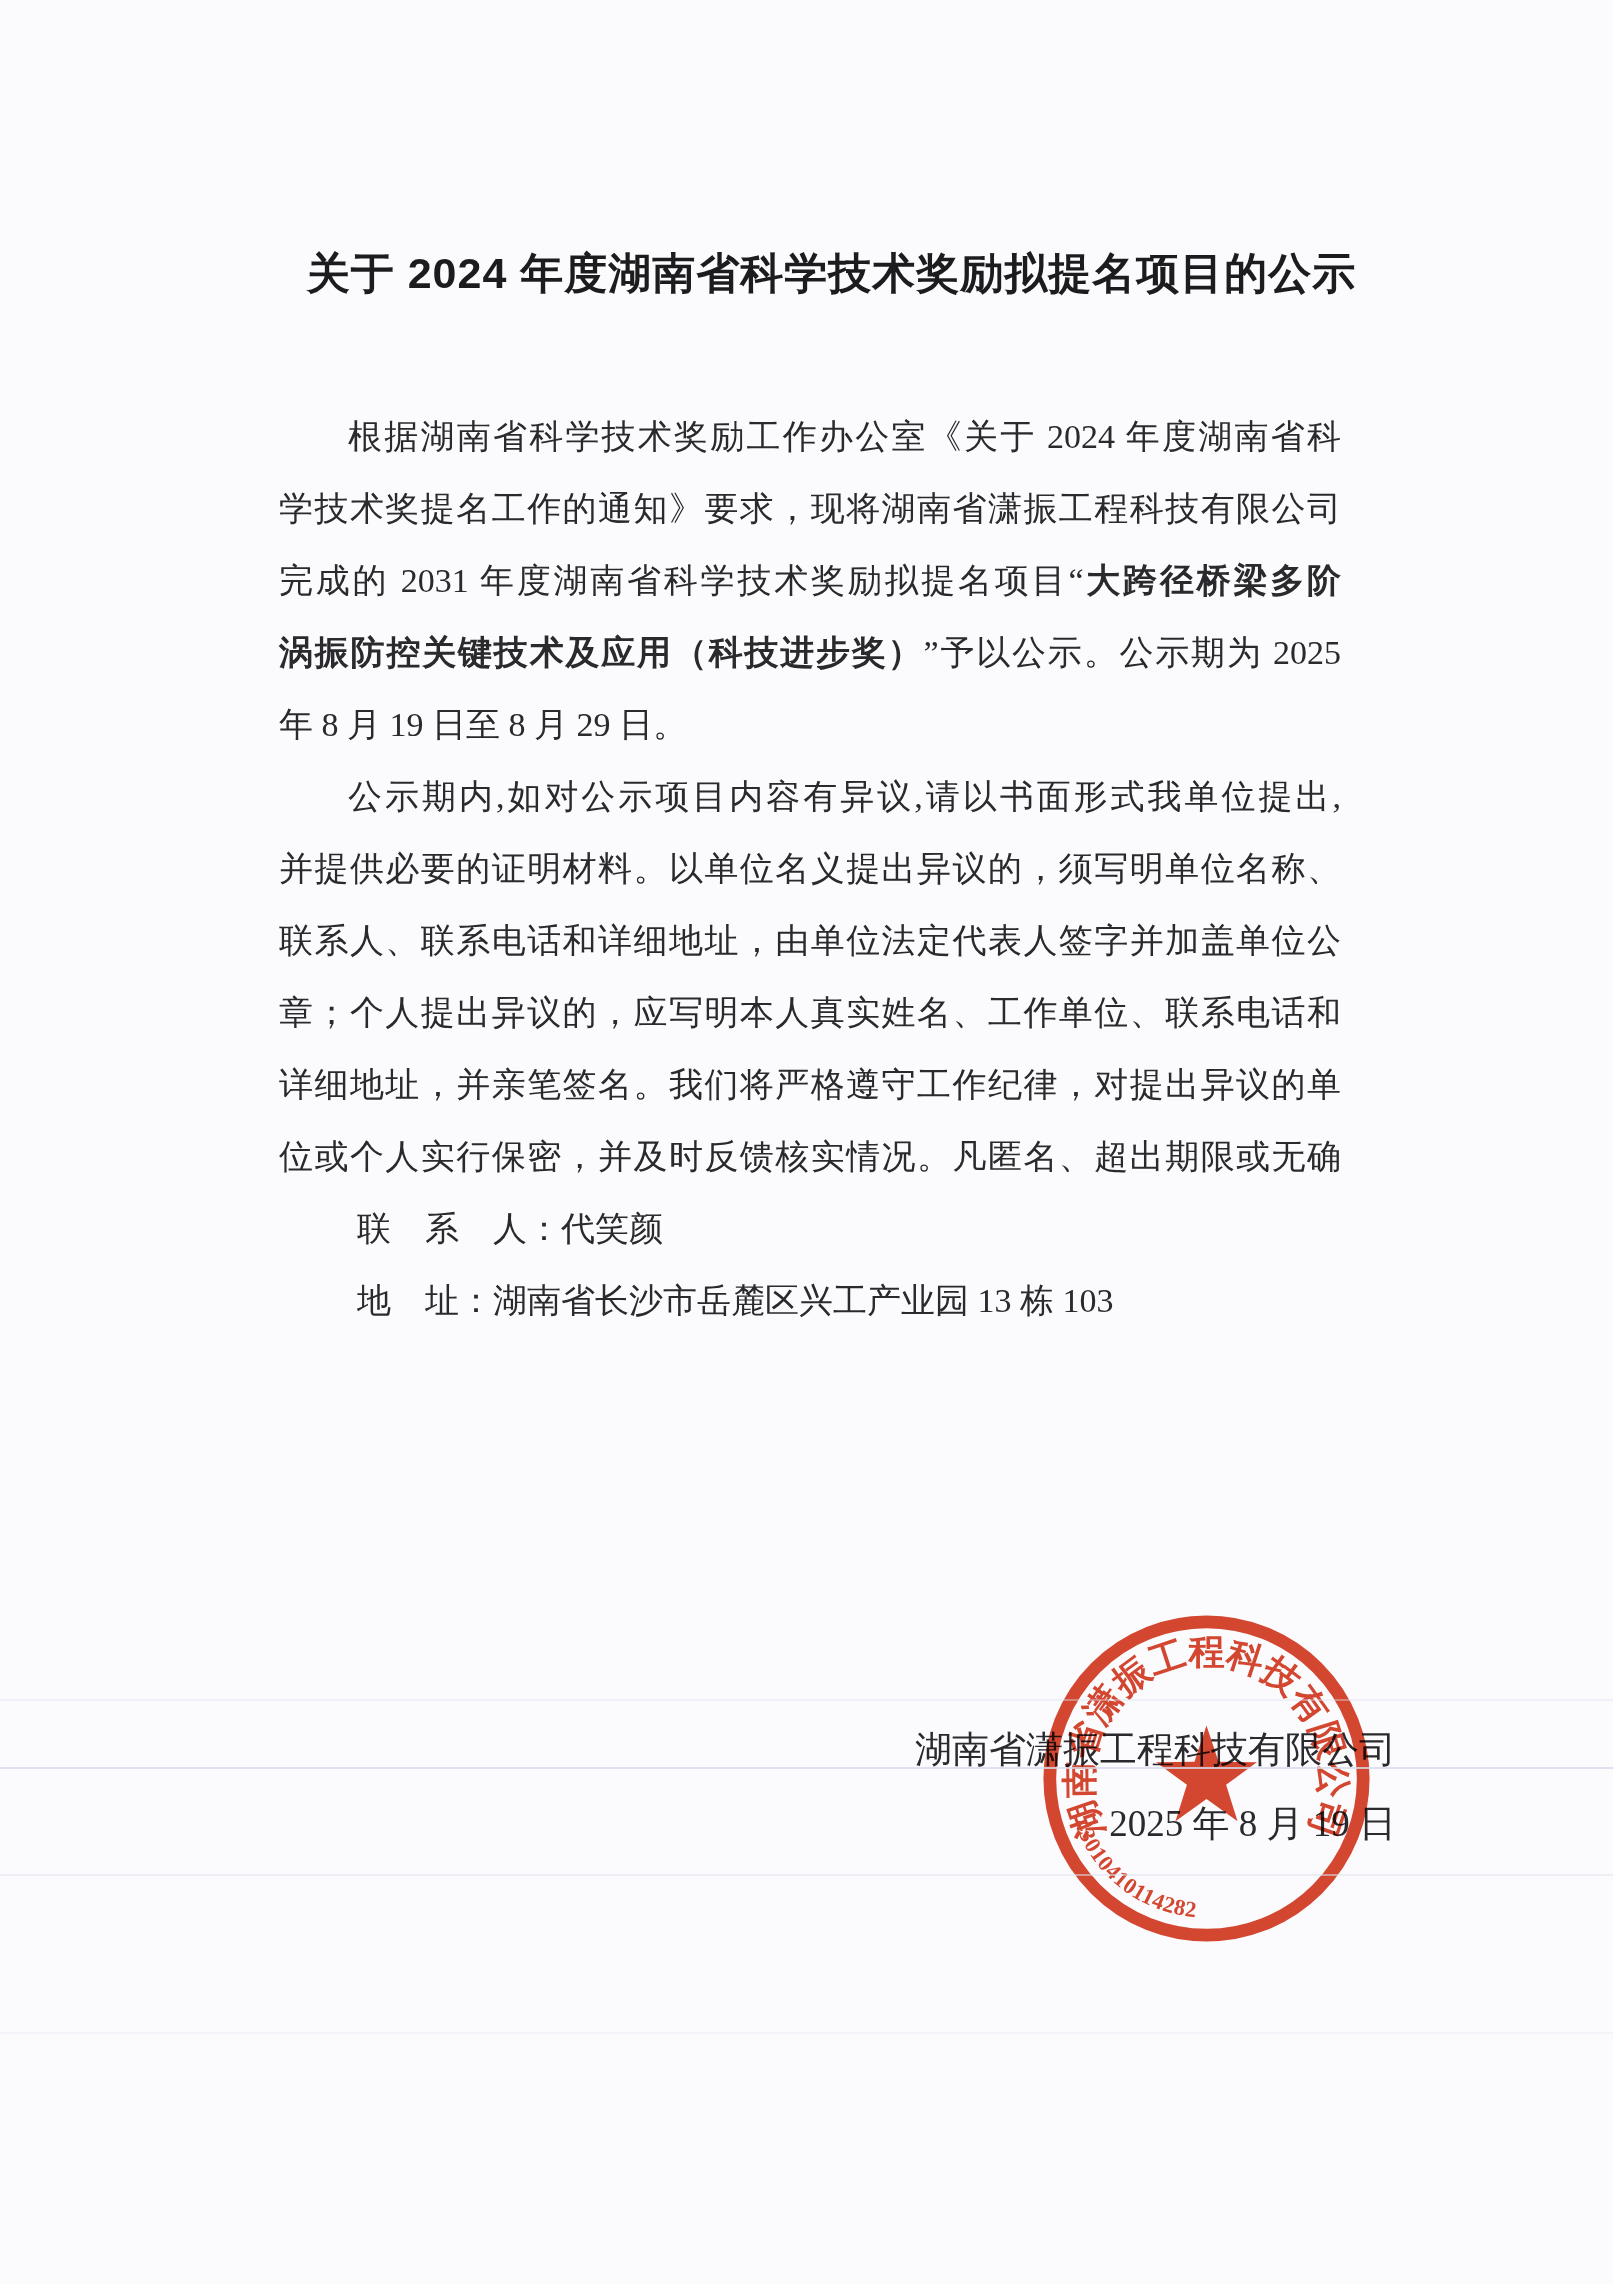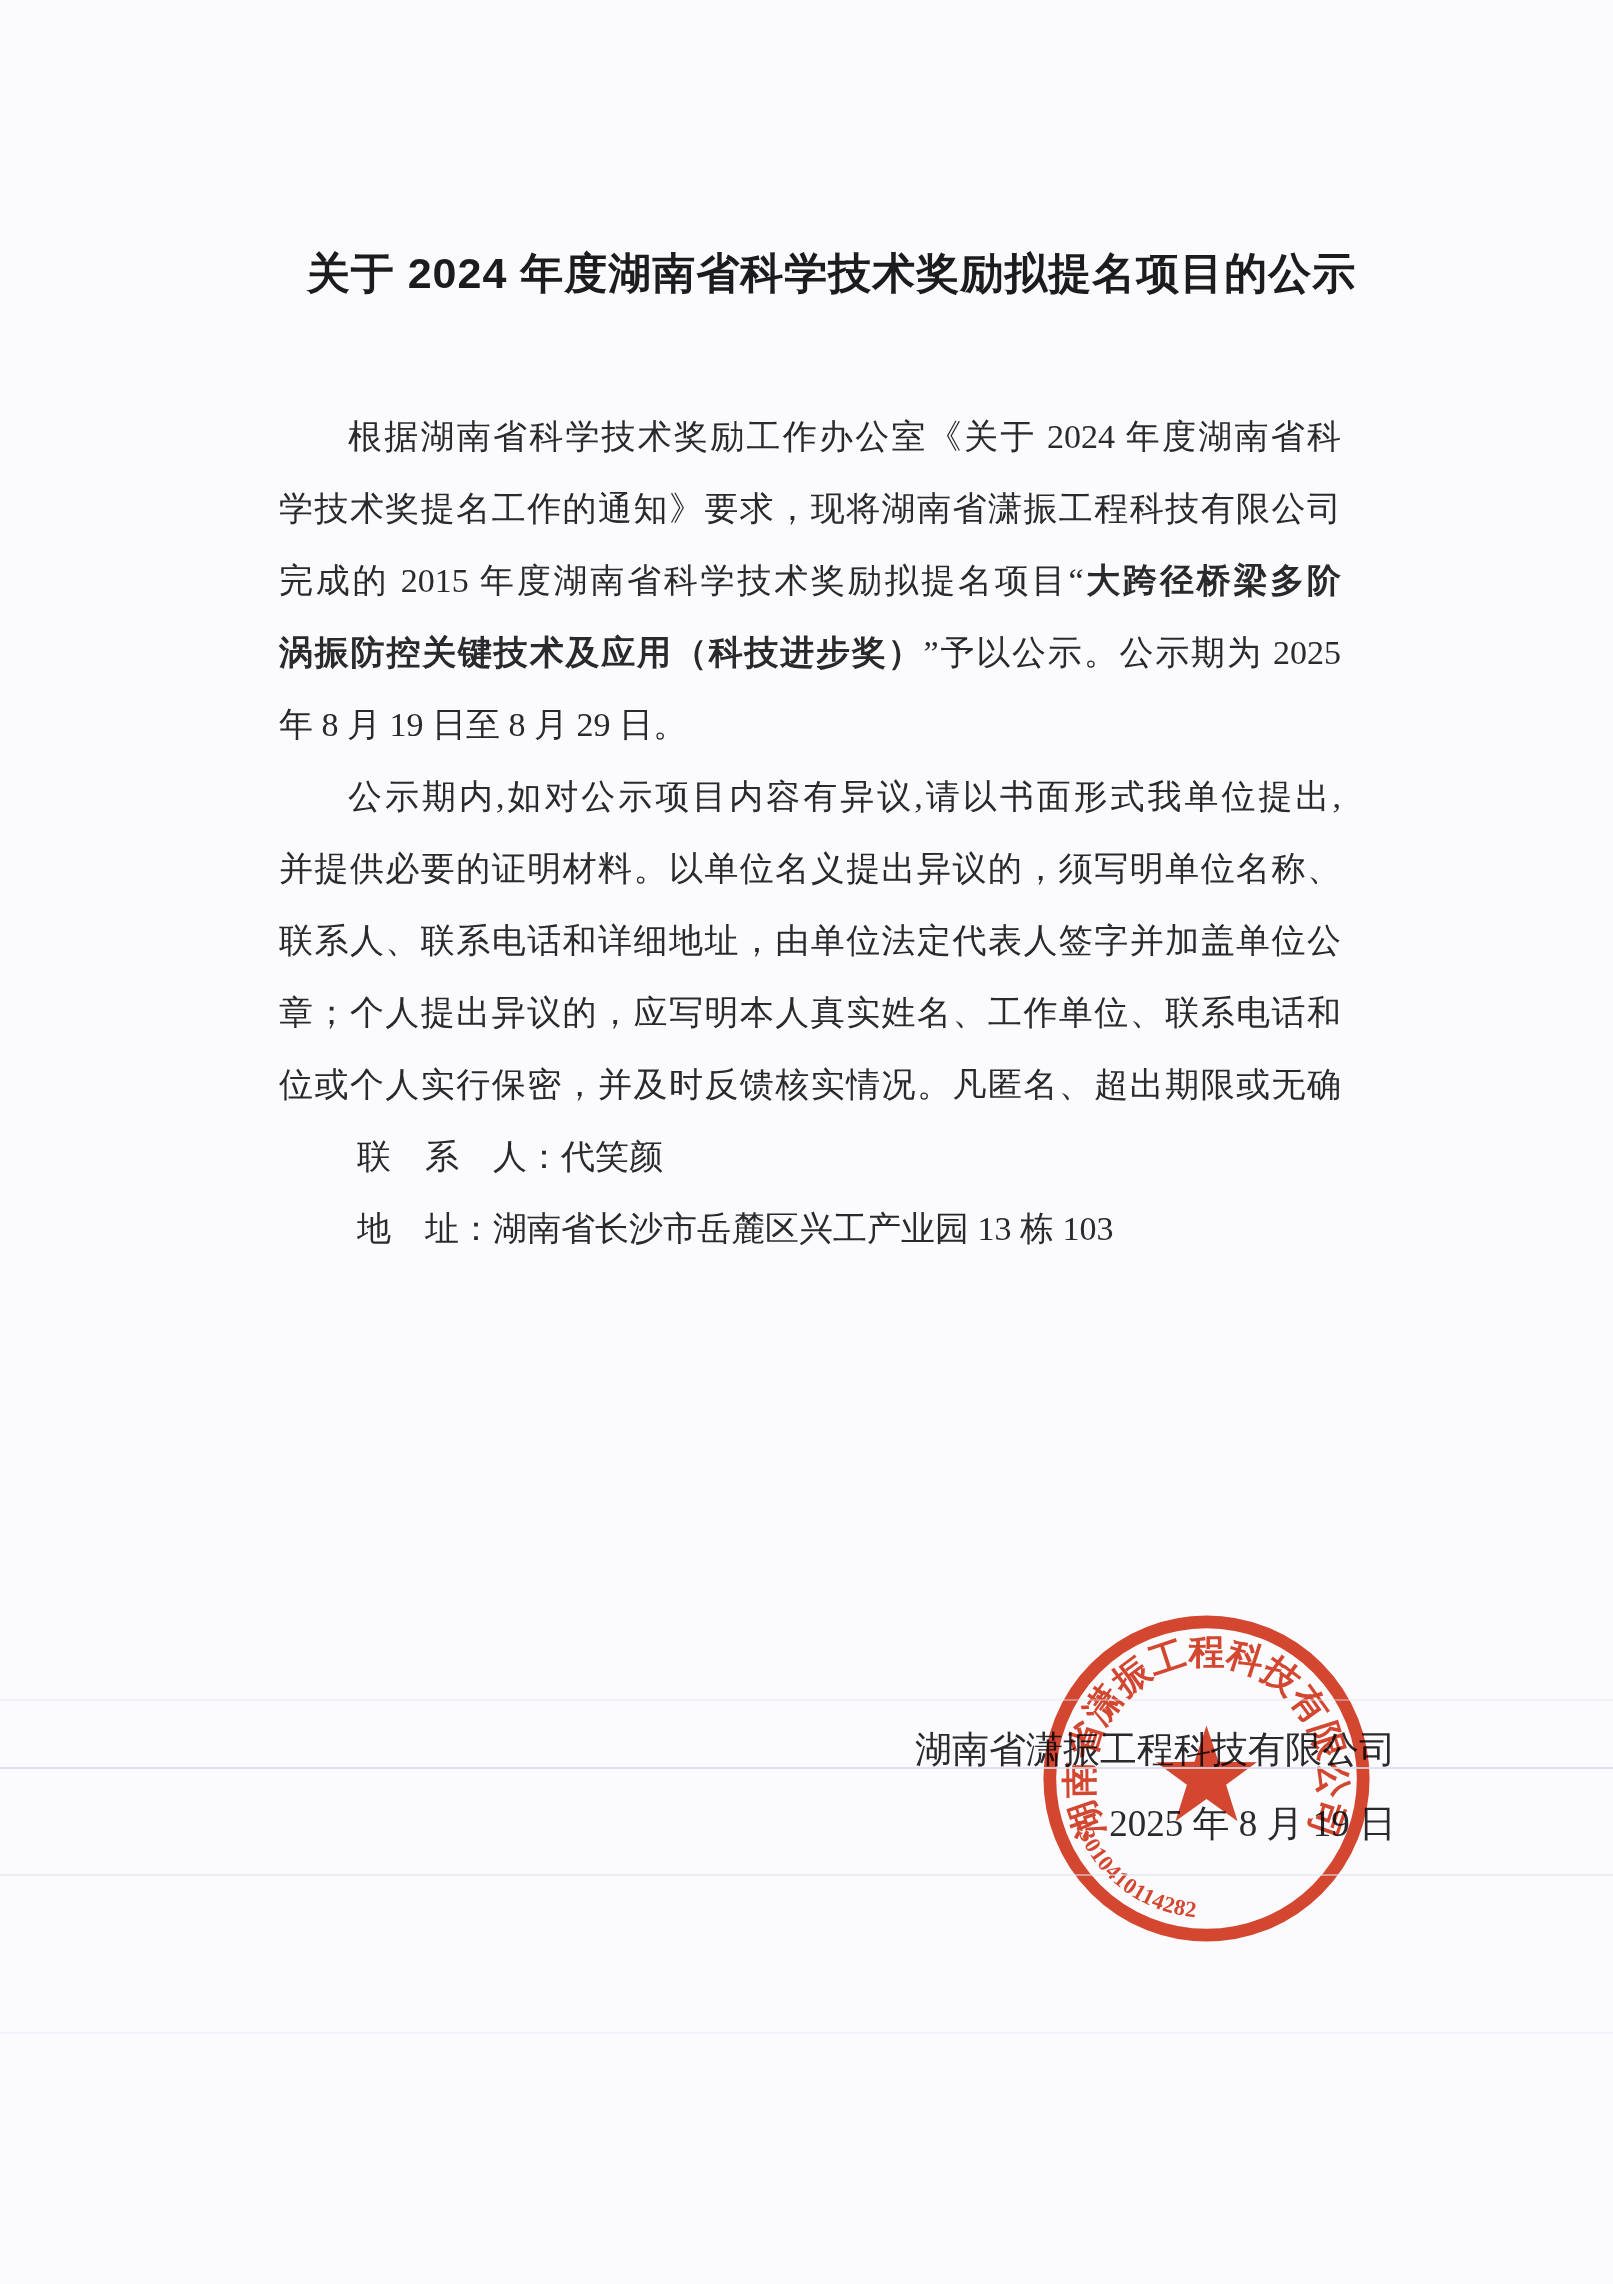--- a/index.html
+++ b/index.html
@@ -76,27 +76,28 @@
 <body>
 
 <div class="page" style="background: rgb(251, 251, 253); color: rgb(42, 42, 46);">
 
   <div class="doc-title" style="color: rgb(28, 28, 31);">关于 2024 年度湖南省科学技术奖励拟提名项目的公示</div>
 
   <div class="doc-body">
 
   <div class="bline just ind"><span>根据湖南省科学技术奖励工作办公室《关于 2024 年度湖南省科</span></div>
       <div class="bline just"><span>学技术奖提名工作的通知》要求，现将湖南省潇振工程科技有限公司</span></div>
-      <div class="bline just"><span>完成的 2015 年度湖南省科学技术奖励拟提名项目“</span><b>大跨径桥梁多阶</b></div>
+      <div class="bline just"><span>完成的 2031 年度湖南省科学技术奖励拟提名项目“</span><b>大跨径桥梁多阶</b></div>
       <div class="bline just"><b>涡振防控关键技术及应用（科技进步奖）</b><span>”予以公示。公示期为 2025</span></div>
       <div class="bline"><span>年 8 月 19 日至 8 月 29 日。</span></div>
       <div class="bline just ind"><span>公示期内,如对公示项目内容有异议,请以书面形式我单位提出,</span></div>
       <div class="bline just"><span>并提供必要的证明材料。以单位名义提出异议的，须写明单位名称、</span></div>
       <div class="bline just"><span>联系人、联系电话和详细地址，由单位法定代表人签字并加盖单位公</span></div>
       <div class="bline just"><span>章；个人提出异议的，应写明本人真实姓名、工作单位、联系电话和</span></div>
+      <div class="bline just"><span>详细地址，并亲笔签名。我们将严格遵守工作纪律，对提出异议的单</span></div>
       <div class="bline just"><span>位或个人实行保密，并及时反馈核实情况。凡匿名、超出期限或无确</span></div>
       <div class="cline"><span>联　系　人：</span><span>代笑颜</span></div>
       <div class="cline"><span>地　址：</span><span>湖南省长沙市岳麓区兴工产业园 13 栋 103</span></div>
     </div>
 
   <div class="signature">
     <div>湖南省潇振工程科技有限公司</div>
     <div>2025 年 8 月 19 日</div>
   </div>
 

